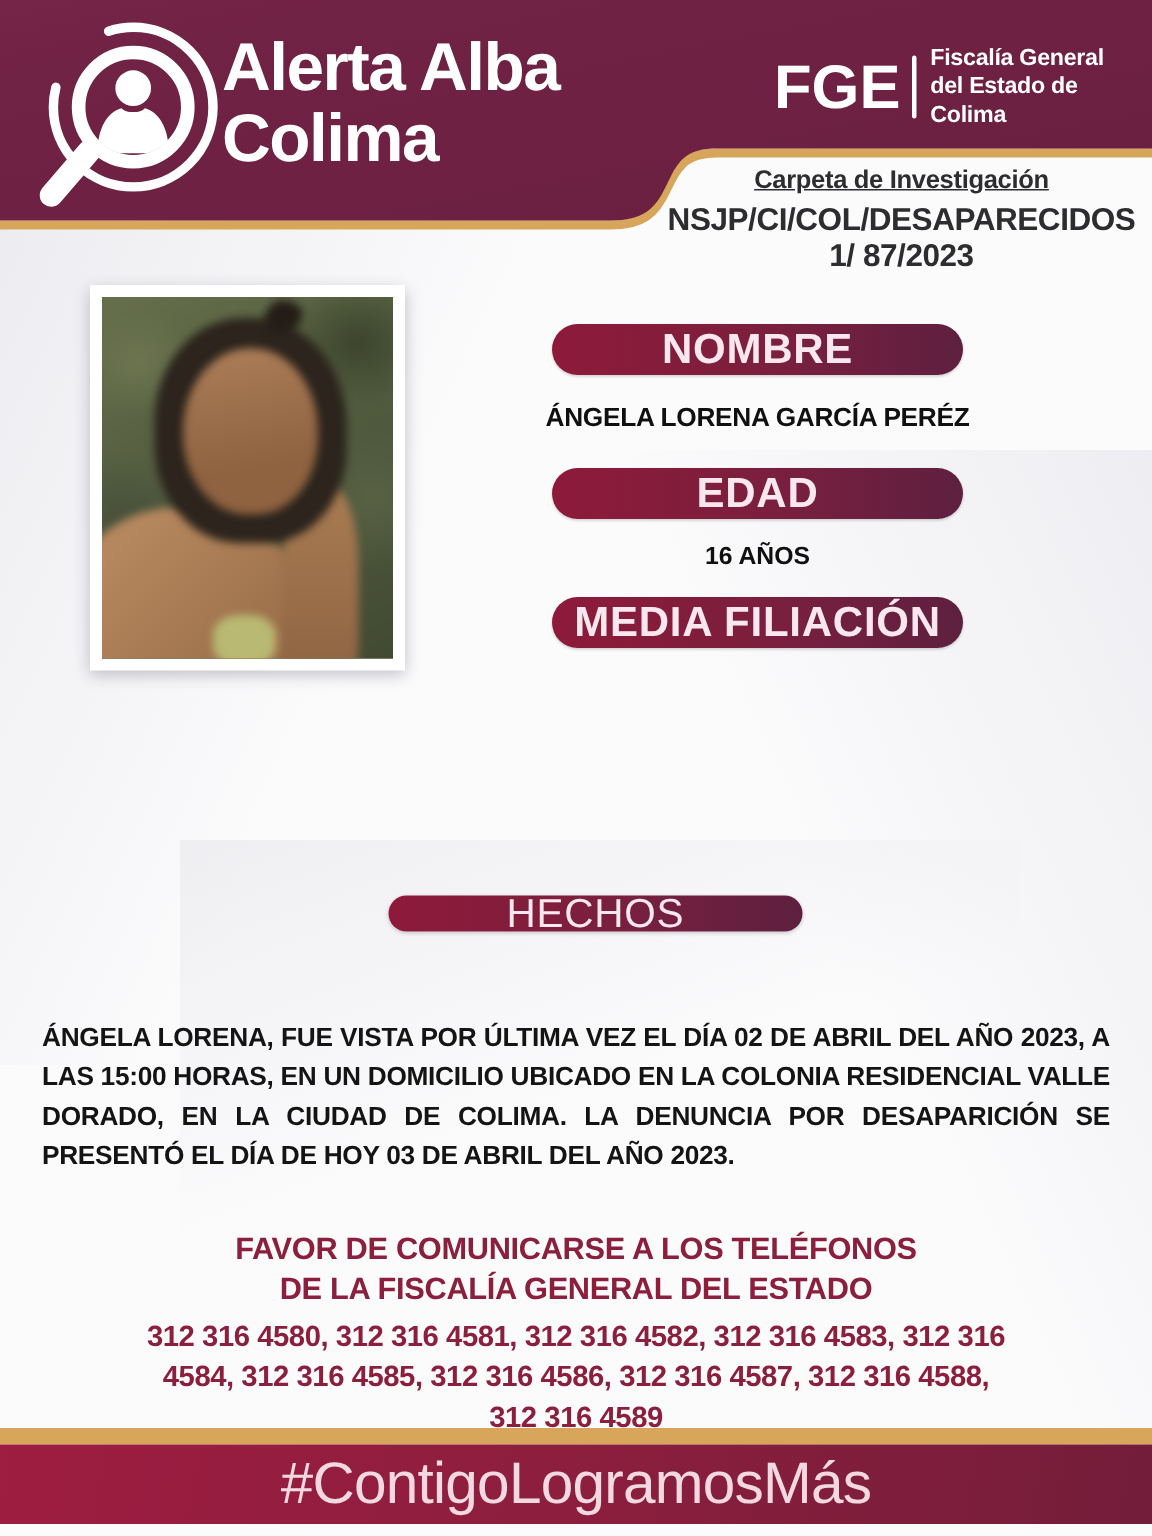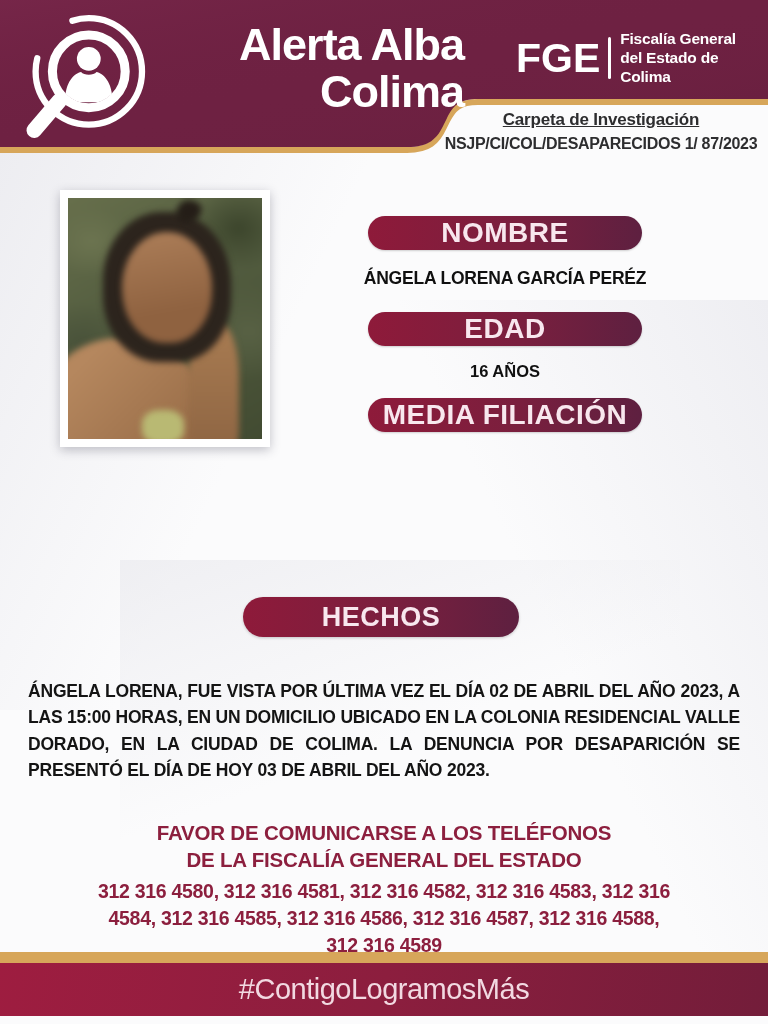--- a/index.html
+++ b/index.html
@@ -15,31 +15,31 @@
          background:linear-gradient(115deg,#ededf1 0%,rgba(250,250,251,0) 55%); }
   .wm2 { right:0; top:300px; width:420px; height:700px;
          background:linear-gradient(245deg,#eeeef2 0%,rgba(250,250,251,0) 50%); }
   .wm3 { left:120px; top:560px; width:560px; height:420px;
          background:linear-gradient(160deg,rgba(236,236,240,.8) 0%,rgba(250,250,251,0) 45%); }
 
   
   .header-svg { position:absolute; left:0; top:0; width:768px; height:158px; }
   .alba-logo { position:absolute; left:16px; top:6px; width:140px; height:142px; }
   .alba-title {
-    position:absolute; left:148px; top:22px; width:316px; text-align:right;
+    position:absolute; left:148px; top:22px; width:316px; text-align:left;
     color:#ffffff; font-weight:bold; font-size:45px; line-height:1.04; letter-spacing:-1px;
   }
   .fge-wrap { position:absolute; left:516px; top:30px; display:flex; align-items:center; }
   .fge-acronym { color:#fff; font-weight:bold; font-size:41px; letter-spacing:0; line-height:1; }
   .fge-sep { width:3px; height:42px; background:#fff; margin:0 9px 0 8px; border-radius:2px; }
   .fge-name { color:#fff; font-weight:bold; font-size:15.5px; line-height:1.22; letter-spacing:-0.2px; }
 
   .case-block { position:absolute; left:440px; top:110px; width:322px; text-align:center; color:#2d2d2f; }
   .case-label { font-weight:bold; font-size:17px; margin-bottom:5px; letter-spacing:-0.2px;text-decoration:underline; }
-  .case-number { font-weight:bold; font-size:16px; letter-spacing:-0.3px; }
+  .case-number { font-weight:bold; font-size:21px; letter-spacing:-0.3px; }
 
   
   .photo {
     position:absolute; left:60px; top:190px; width:210px; height:257px;
     background:#ffffff; padding:8px; box-shadow:0 3px 10px rgba(40,40,60,.28);
   }
   .ph-art { position:relative; width:100%; height:100%; overflow:hidden; background:#55603f; }
   .ph-art > div { position:absolute; filter:blur(3px); }
   .ph-bg { inset:-8px;
     background:
@@ -72,45 +72,45 @@
 
   
   .para {
     position:absolute; left:28px; width:712px; color:#141414;
     font-weight:bold; font-size:17.5px; line-height:1.5; text-align:justify; letter-spacing:-0.2px;
   }
   .para-desc  { top:474px; }
   .para-hechos{ top:678px; }
 
   .badge-hechos {
-    position:absolute; left:243px; top:597px; width:276px; height:40px; border-radius:20px;
+    position:absolute; left:259px; top:597px; width:276px; height:24px; border-radius:20px;
     background:linear-gradient(90deg,#8e1a3a 0%,#7a1f3e 55%,#5e2040 100%);
     display:flex; align-items:center; justify-content:center;
-    color:#f8e7ee; font-weight:bold; font-size:27px; letter-spacing:0.5px;
+    color:#f8e7ee; font-weight:normal; font-size:27px; letter-spacing:0.5px;
     box-shadow:0 1px 3px rgba(0,0,0,.2);
   }
 
   
   .contact-heading {
     position:absolute; left:64px; top:820px; width:640px; text-align:center;
     color:#8c1f3e; font-weight:bold; font-size:20.5px; line-height:1.3; letter-spacing:-0.2px;
   }
   .contact-phones {
     position:absolute; left:44px; top:878px; width:680px; text-align:center;
     color:#8c1f3e; font-weight:bold; font-size:19.5px; line-height:1.38; letter-spacing:-0.3px;
   }
 
   
   .gold-bar { position:absolute; left:0; top:952px; width:768px; height:11px; background:#d7a65a; }
   .footer-bar {
     position:absolute; left:0; top:963px; width:768px; height:53px;
     background:linear-gradient(100deg,#9e1d40 0%,#8c1e3e 50%,#731d3a 100%);
     display:flex; align-items:center; justify-content:center;
   }
-  .footer-hashtag { color:#f2d9e1; font-size:29px; font-weight:400; letter-spacing:-0.5px; }
+  .footer-hashtag { color:#f2d9e1; font-size:39px; font-weight:400; letter-spacing:-0.5px; }
 </style>
 </head>
 <body>
 
 <div class="page">
 
   <div class="wm wm1"></div>
   <div class="wm wm2"></div>
   <div class="wm wm3"></div>
 

